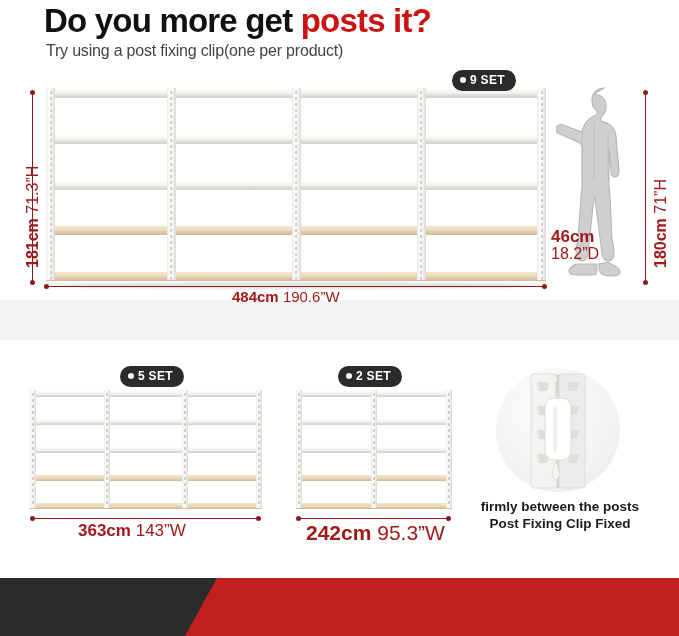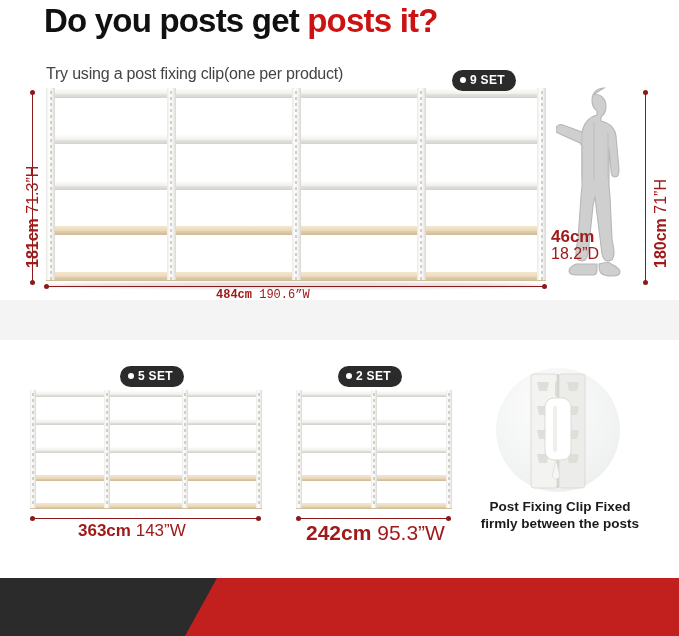--- a/index.html
+++ b/index.html
@@ -16,21 +16,20 @@
   .headline{
     position:absolute;left:44px;top:2px;
     font-size:33px;font-weight:bold;letter-spacing:-0.8px;
     color:#111111;white-space:nowrap;
   }
   .headline .hl-red{color:#cc1212;}
   .subtitle{
     position:absolute;left:46px;top:42px;
     font-size:16px;color:#444444;white-space:nowrap;
     letter-spacing:-0.2px;
-    margin-top:23px;
   }
 
   
   .badge{
     position:absolute;
     background:#2b2b2b;color:#ffffff;
     border-radius:12px;
     font-size:12px;font-weight:bold;letter-spacing:0.3px;
     padding:3px 11px 4px 8px;
     display:flex;align-items:center;gap:4px;
@@ -132,21 +131,21 @@
     color:#ffffff;font-size:19px;font-weight:bold;
     letter-spacing:-0.3px;white-space:nowrap;
   }
 </style>
 </head>
 <body>
 
 <div class="page">
 
   <div class="headline">
-    <span>Do you posts get </span><span class="hl-red">posts it?</span>
+    <span>Do you more get </span><span class="hl-red">posts it?</span>
   </div>
   <div class="subtitle">Try using a post fixing clip(one per product)</div>
 
   <div class="hero-floor"></div>
   <div class="hero-shadow"></div>
 
   <div class="unit" id="unit4" style="left:46px;top:88px;width:500px;height:192px;">
       <div class="shelf" style="left: 0px; width: 125px; top: 0px; height: 9px;">
         <div class="front"></div>
       </div>
@@ -410,21 +409,21 @@
   <div class="dimdot" style="left:30px;top:90px;"></div>
   <div class="dimdot" style="left:30px;top:280px;"></div>
   <div class="dimtext vtext" style="left:24px;top:268px;font-size:16px;">
     <b>181cm</b>
     <span class="inch">71.3”H</span>
   </div>
 
   <div class="dimline h" style="left:46px;top:286px;width:500px;"></div>
   <div class="dimdot" style="left:44px;top:284px;"></div>
   <div class="dimdot" style="left:542px;top:284px;"></div>
-  <div class="dimtext" style="left:216px;top:288px;font-size:12px;font-family:Liberation Mono, monospace;">
+  <div class="dimtext" style="left:232px;top:288px;font-size:15px;">
     <b>484cm</b>
     <span class="inch">190.6”W</span>
   </div>
 
   <div class="dimtext" style="left:551px;top:228px;line-height:17px;">
     <b style="font-size:17px;">46cm</b><br>
     <span class="inch" style="font-size:16px;">18.2”D</span>
   </div>
 
   <div class="dimline v" style="left:645px;top:92px;height:190px;"></div>
@@ -708,21 +707,21 @@
 
       <g>
         <rect x="22" y="26" width="26" height="62" rx="9" fill="#ffffff" stroke="#dcdbd6" stroke-width="1"></rect>
         <rect x="30" y="34" width="4" height="46" rx="2" fill="#f0efec"></rect>
         <path d="M33 88 l4 16 l-4 4 l-4 -4 z" fill="#f6f6f4" stroke="#dedcd6" stroke-width="0.8"></path>
         <path d="M33 10 l0 14" stroke="#dedcd6" stroke-width="2" fill="none"></path>
       </g>
     </svg>
   </div>
   <div class="clip-caption">
+    <div>firmly between the posts</div>
     <div>Post Fixing Clip Fixed</div>
-    <div>firmly between the posts</div>
   </div>
 
   <div class="footer">
     <div class="footer-red"></div>
   </div>
 
 </div>
 
 </body></html>

